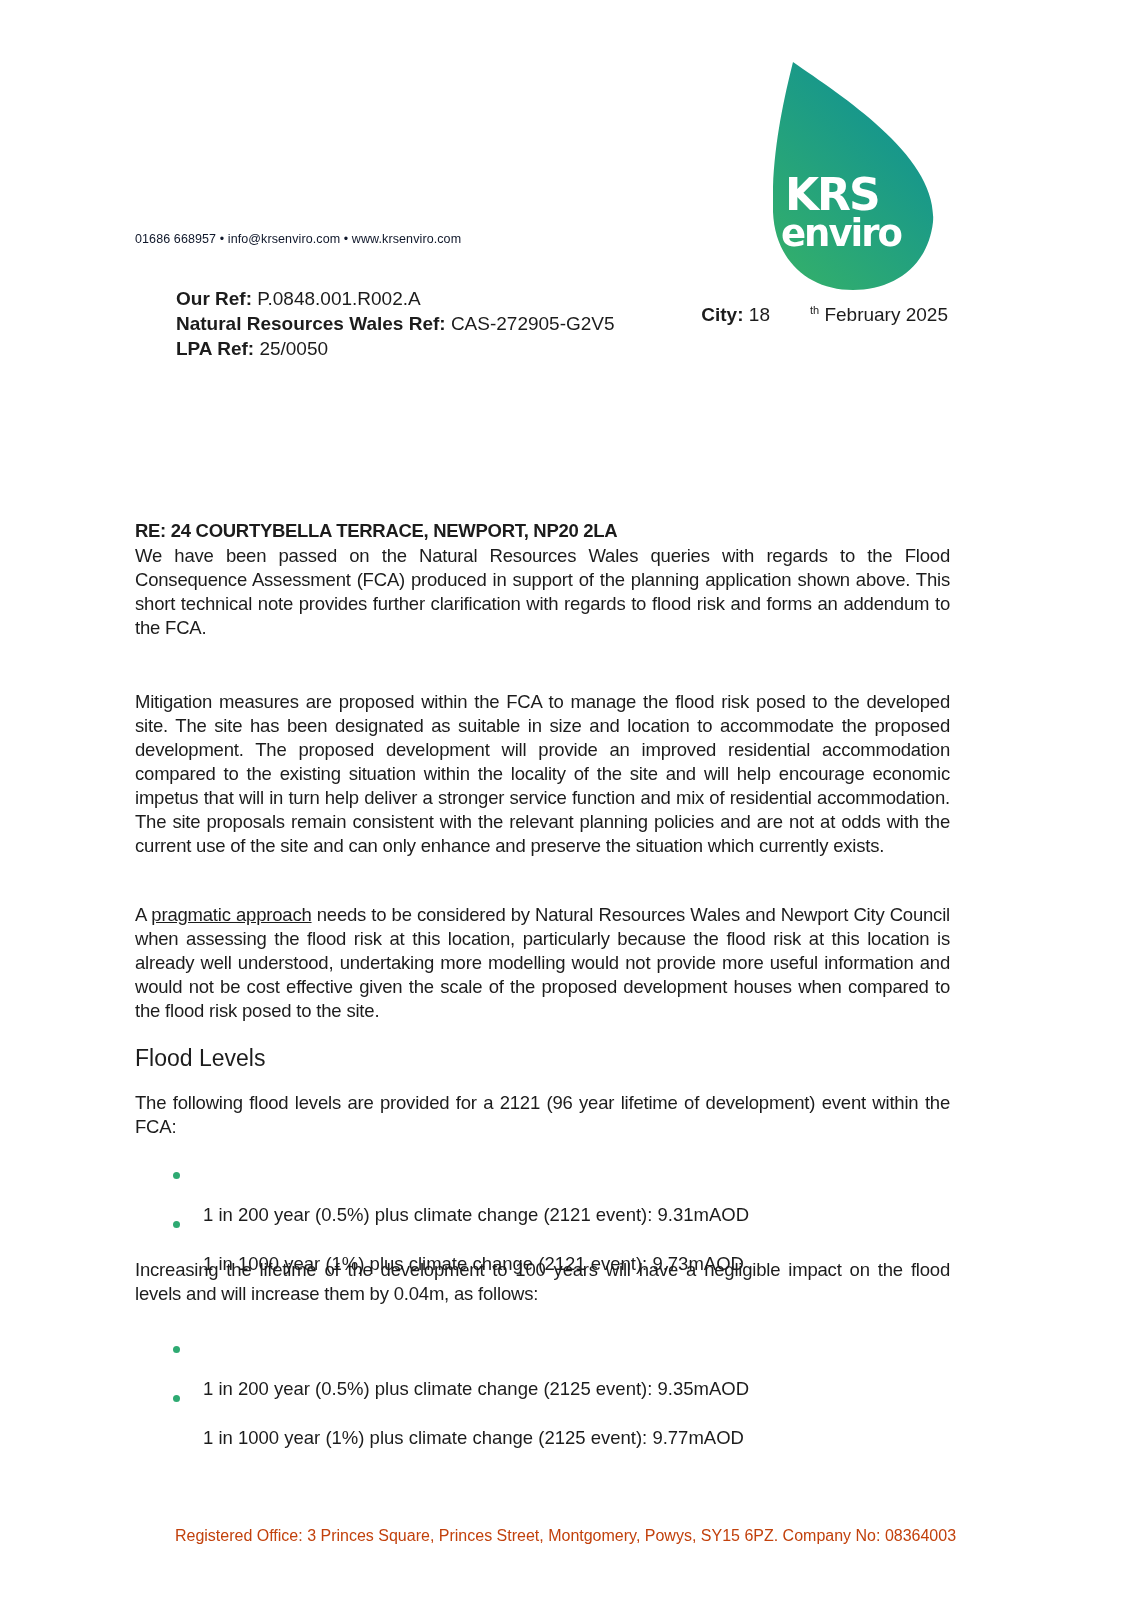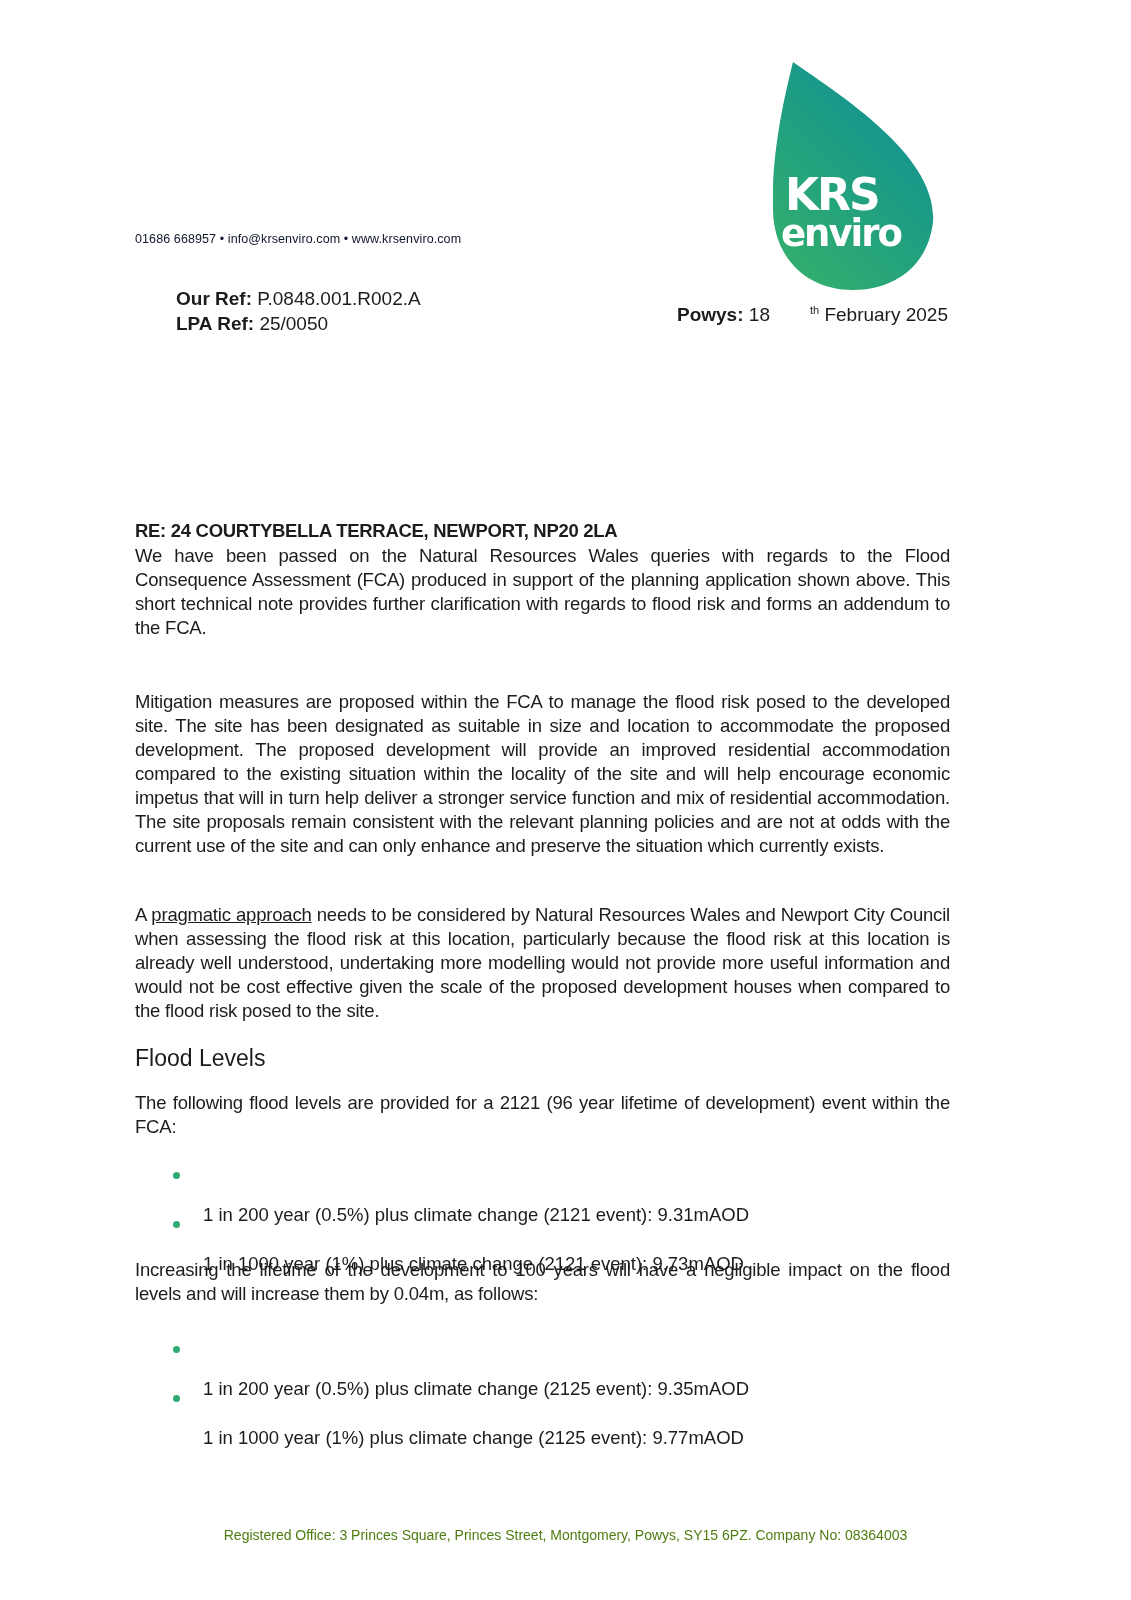--- a/index.html
+++ b/index.html
@@ -19,46 +19,47 @@
   .u { text-decoration: underline; }
   .heading { position: absolute; left: 135px; top: 1045px; font-size: 23px; }
   .p4 { top: 1091px; }
   .bullets { position: absolute; left: 135px; width: 815px; font-size: 18.5px; }
   .bullets .item { position: absolute; left: 0; white-space: nowrap; }
   .bullets .dot { position: absolute; left: 38px; top: 9px; width: 7px; height: 7px; border-radius: 50%; background: #2eaa72; }
   .bullets .txt { position: absolute; left: 68px; top: 0; margin-top: 41px; }
   .b1 { top: 1163px; }
   .b2 { top: 1313px; }
   .p5 { top: 1258px; }
-  .footer { position: absolute; left: 0; width: 1131px; top: 1527px; text-align: center; font-size: 14px; color: #4d7c0f; }
+  .footer { position: absolute; left: 0; width: 1131px; top: 1527px; text-align: center; font-size: 16px; color: #c2410c; }
 </style>
 </head>
 <body>
 
 <svg class="logo" viewBox="0 0 170 230">
   <defs>
     <linearGradient id="dropGrad" x1="0.8" y1="0" x2="0.1" y2="1">
       <stop offset="0" stop-color="#0e8f96"></stop>
       <stop offset="1" stop-color="#34b06a"></stop>
     </linearGradient>
   </defs>
   <path d="M 20 0 C 70 35, 165 95, 160 160 C 155 205, 120 228, 80 228 C 35 228, 2 198, 0 150 C -2 95, 10 40, 20 0 Z" fill="url(#dropGrad)"></path>
   <text x="12" y="148" font-family="DejaVu Sans, sans-serif" font-weight="bold" font-size="44" fill="#ffffff" letter-spacing="-2">KRS</text>
   <text x="8" y="184" font-family="DejaVu Sans, sans-serif" font-weight="bold" font-size="37" fill="#ffffff" letter-spacing="-2">enviro</text>
 </svg>
 
 <div class="contact">01686 668957 • info@krsenviro.com • www.krsenviro.com</div>
 
 <div class="refs">
   <div><b>Our Ref:</b><span> P.0848.001.R002.A</span></div>
+  <div><b>Natural Resources Wales Ref:</b><span> CAS-272905-G2V5</span></div>
   <div><b>LPA Ref:</b><span> 25/0050</span></div>
 </div>
 
 <div class="date">
-  <b>Powys:</b><span> 18</span><sup>th</sup><span> February 2025</span>
+  <b>City:</b><span> 18</span><sup>th</sup><span> February 2025</span>
 </div>
 
 <div class="re">RE: 24 COURTYBELLA TERRACE, NEWPORT, NP20 2LA</div>
 
 <div class="body p1">We have been passed on the Natural Resources Wales queries with regards to the Flood Consequence Assessment (FCA) produced in support of the planning application shown above.  This short technical note provides further clarification with regards to flood risk and forms an addendum to the FCA.</div>
 <div class="body p2">Mitigation measures are proposed within the FCA to manage the flood risk posed to the developed site.  The site has been designated as suitable in size and location to accommodate the proposed development.  The proposed development will provide an improved residential accommodation compared to the existing situation within the locality of the site and will help encourage economic impetus that will in turn help deliver a stronger service function and mix of residential accommodation.  The site proposals remain consistent with the relevant planning policies and are not at odds with the current use of the site and can only enhance and preserve the situation which currently exists.</div>
 <div class="body p3">
   <span>A </span><span class="u">pragmatic approach</span><span> needs to be considered by Natural Resources Wales and Newport City Council when assessing the flood risk at this location, particularly because the flood risk at this location is already well understood, undertaking more modelling would not provide more useful information and would not be cost effective given the scale of the proposed development houses when compared to the flood risk posed to the site.</span>
 </div>
 

